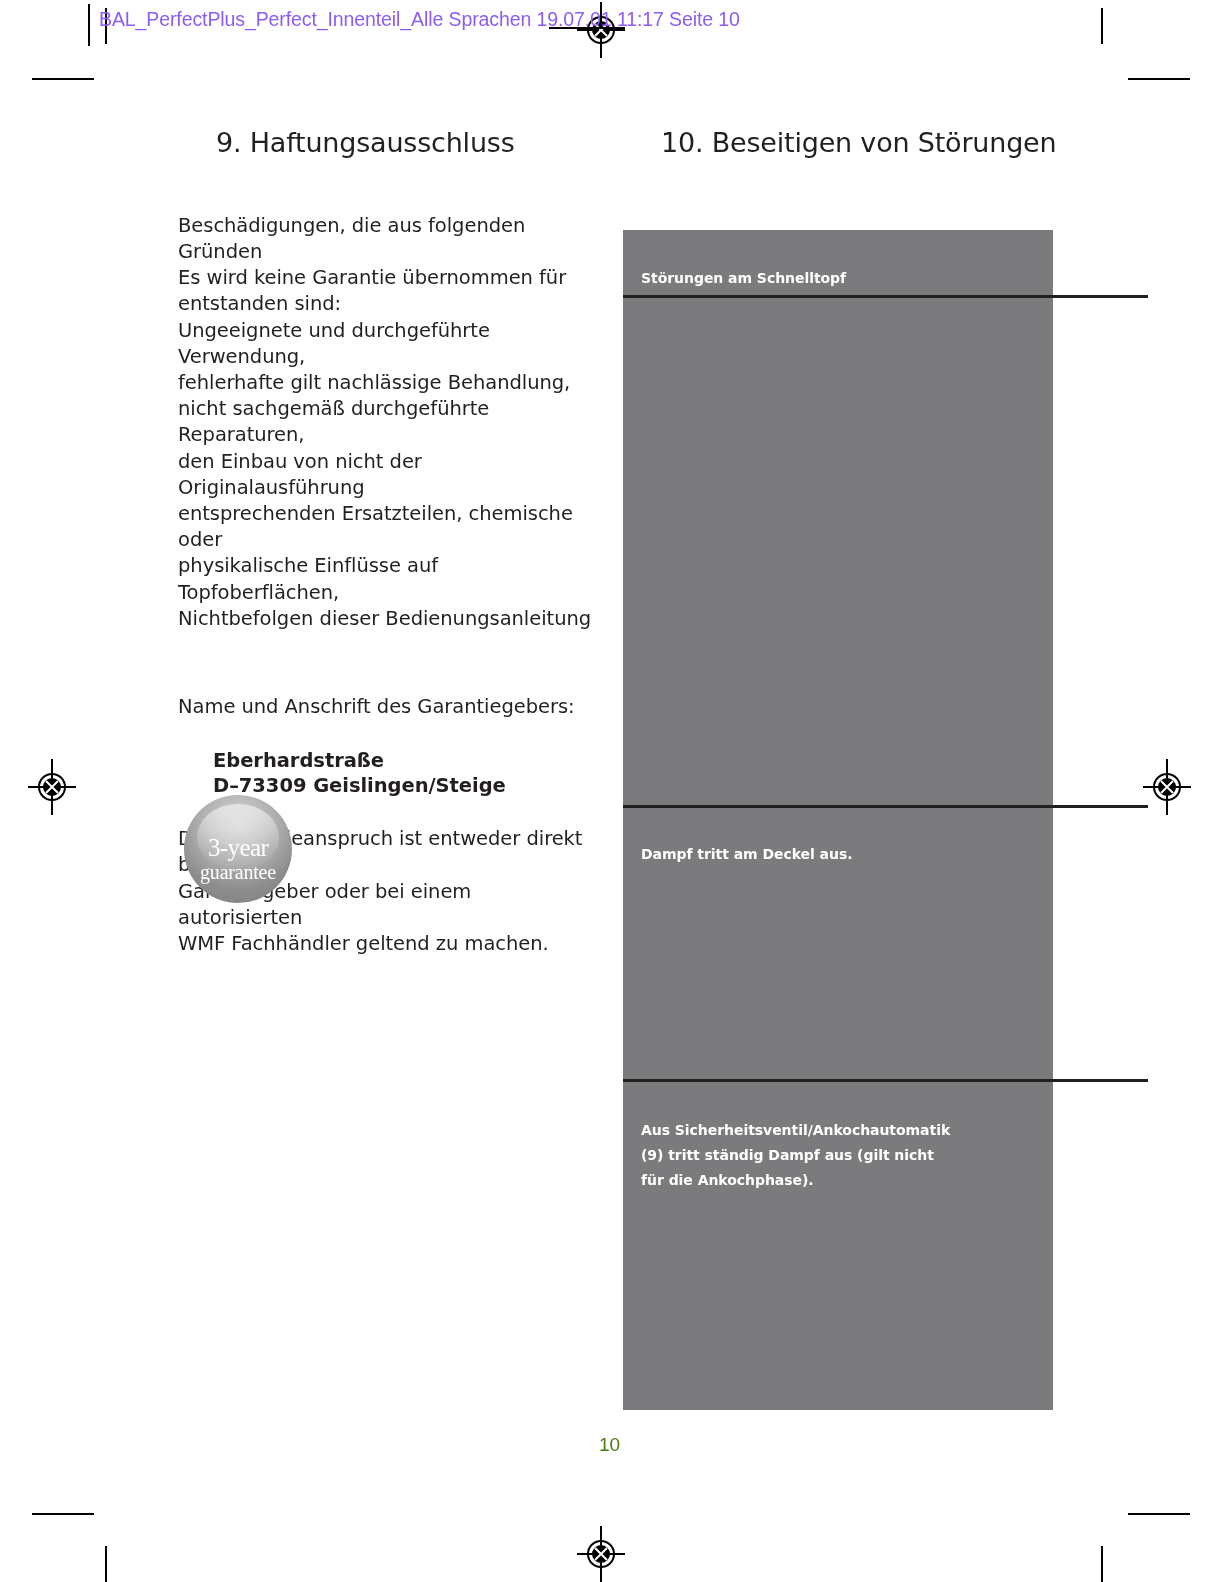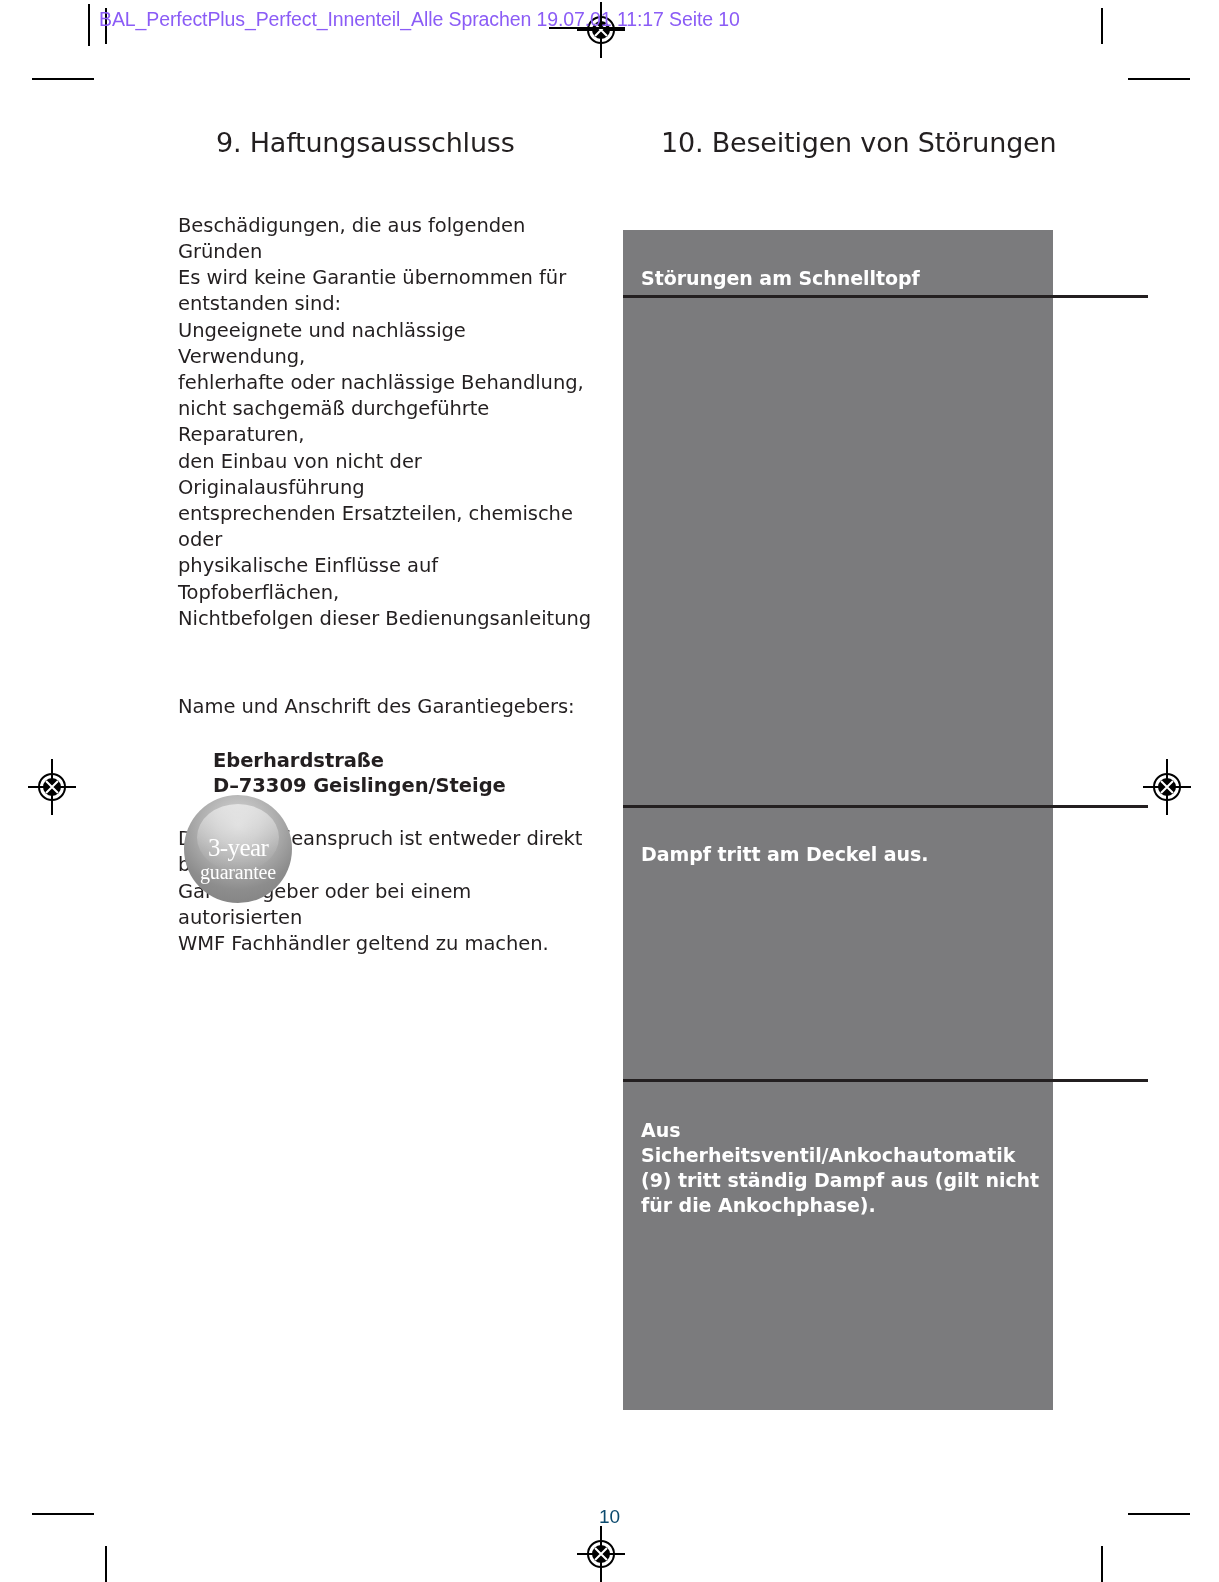--- a/index.html
+++ b/index.html
@@ -174,42 +174,42 @@
     width: 430px;
   }
   .tt-cell {
     background: #7b7b7d;
     position: relative;
     padding: 0 18px;
   }
   .tt-label {
     color: #ffffff;
     font-weight: 700;
-    font-size: 19px;
+    font-size: 14px;
     line-height: 25px;
     letter-spacing: -0.05px;
     position: absolute;
     left: 18px;
   }
   .tt-rule {
     position: absolute;
     left: 623px;
     height: 3px;
     background: #231f20;
     width: 525px;
   }
 
   .page-number {
     position: absolute;
     left: 0;
-    top: 1506px;
+    top: 1434px;
     width: 1219px;
     text-align: center;
     font-size: 19px;
-    color: #0c4a6e;
+    color: #4d7c0f;
     font-family: "Liberation Sans", sans-serif;
   }
 </style>
 </head>
 <body>
 
 <div class="page">
 
   <div class="crop-h" style="left:32px; top:78px; width:62px;"></div>
   <div class="crop-h" style="left:1128px; top:78px; width:62px;"></div>
@@ -261,22 +261,22 @@
 
   <div class="col-left">
     <h2 class="section-title">9. Haftungsausschluss</h2>
 
     <div class="block-gap-1"></div>
 
     <div class="body-copy">
       <p>Beschädigungen, die aus folgenden Gründen</p>
       <p>Es wird keine Garantie übernommen für</p>
       <p>entstanden sind:</p>
-      <p>Ungeeignete und nachlässige Verwendung,</p>
-      <p>fehlerhafte oder nachlässige Behandlung,</p>
+      <p>Ungeeignete und durchgeführte Verwendung,</p>
+      <p>fehlerhafte gilt nachlässige Behandlung,</p>
       <p>nicht sachgemäß durchgeführte Reparaturen,</p>
       <p>den Einbau von nicht der Originalausführung</p>
       <p>entsprechenden Ersatzteilen, chemische oder</p>
       <p>physikalische Einflüsse auf Topfoberflächen,</p>
       <p>Nichtbefolgen dieser Bedienungsanleitung</p>
     </div>
 
     <div class="block-gap-2"></div>
 
     <div class="body-copy">Name und Anschrift des Garantiegebers:</div>

